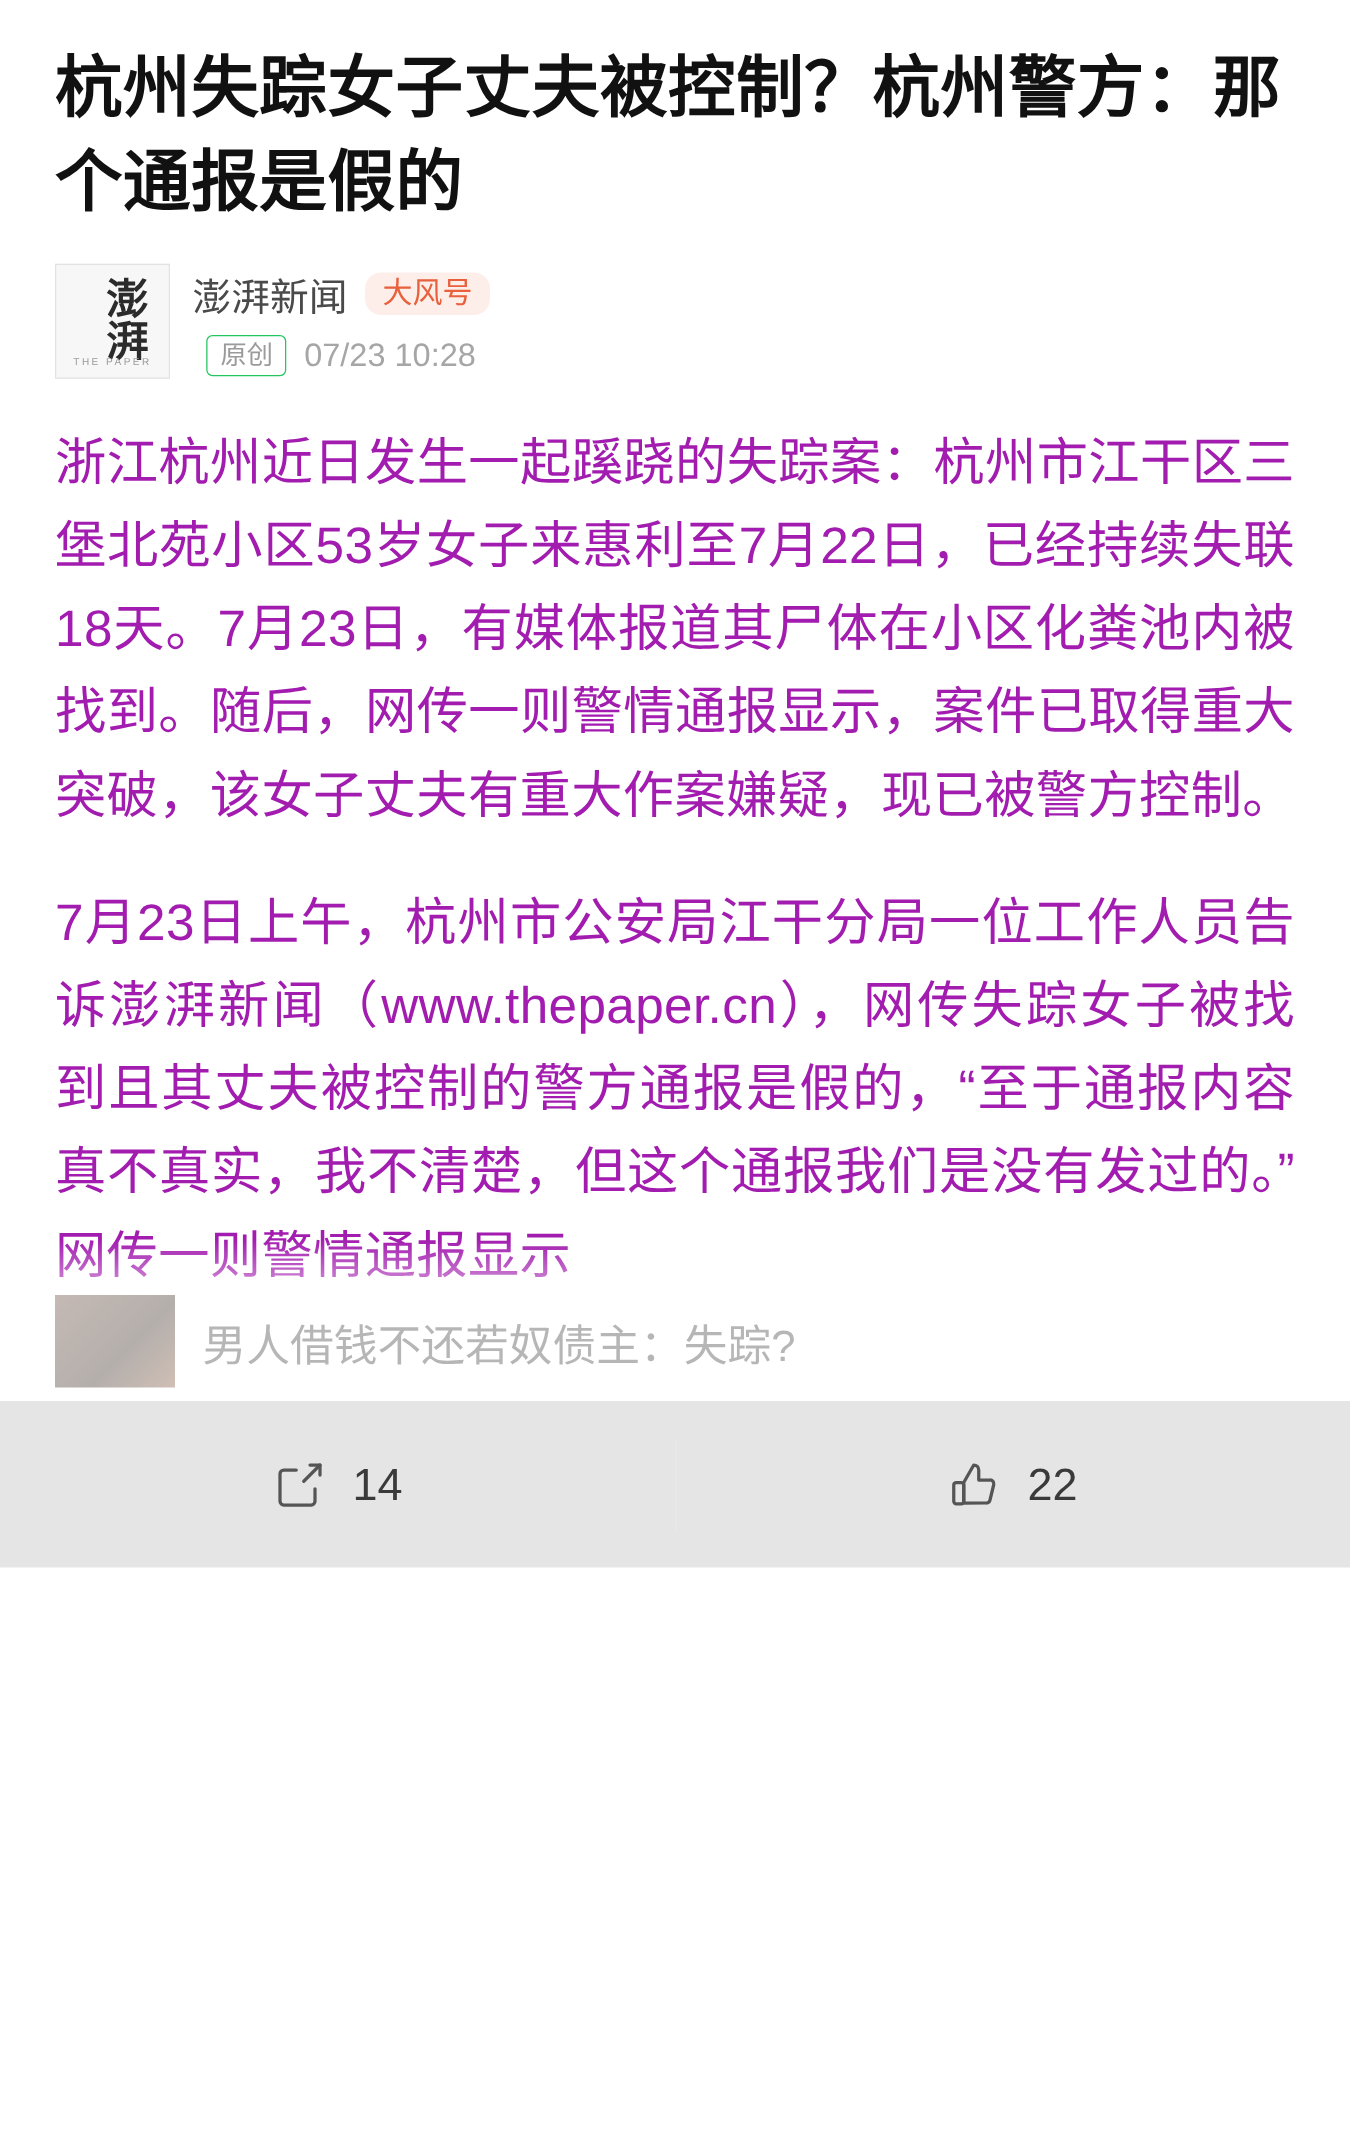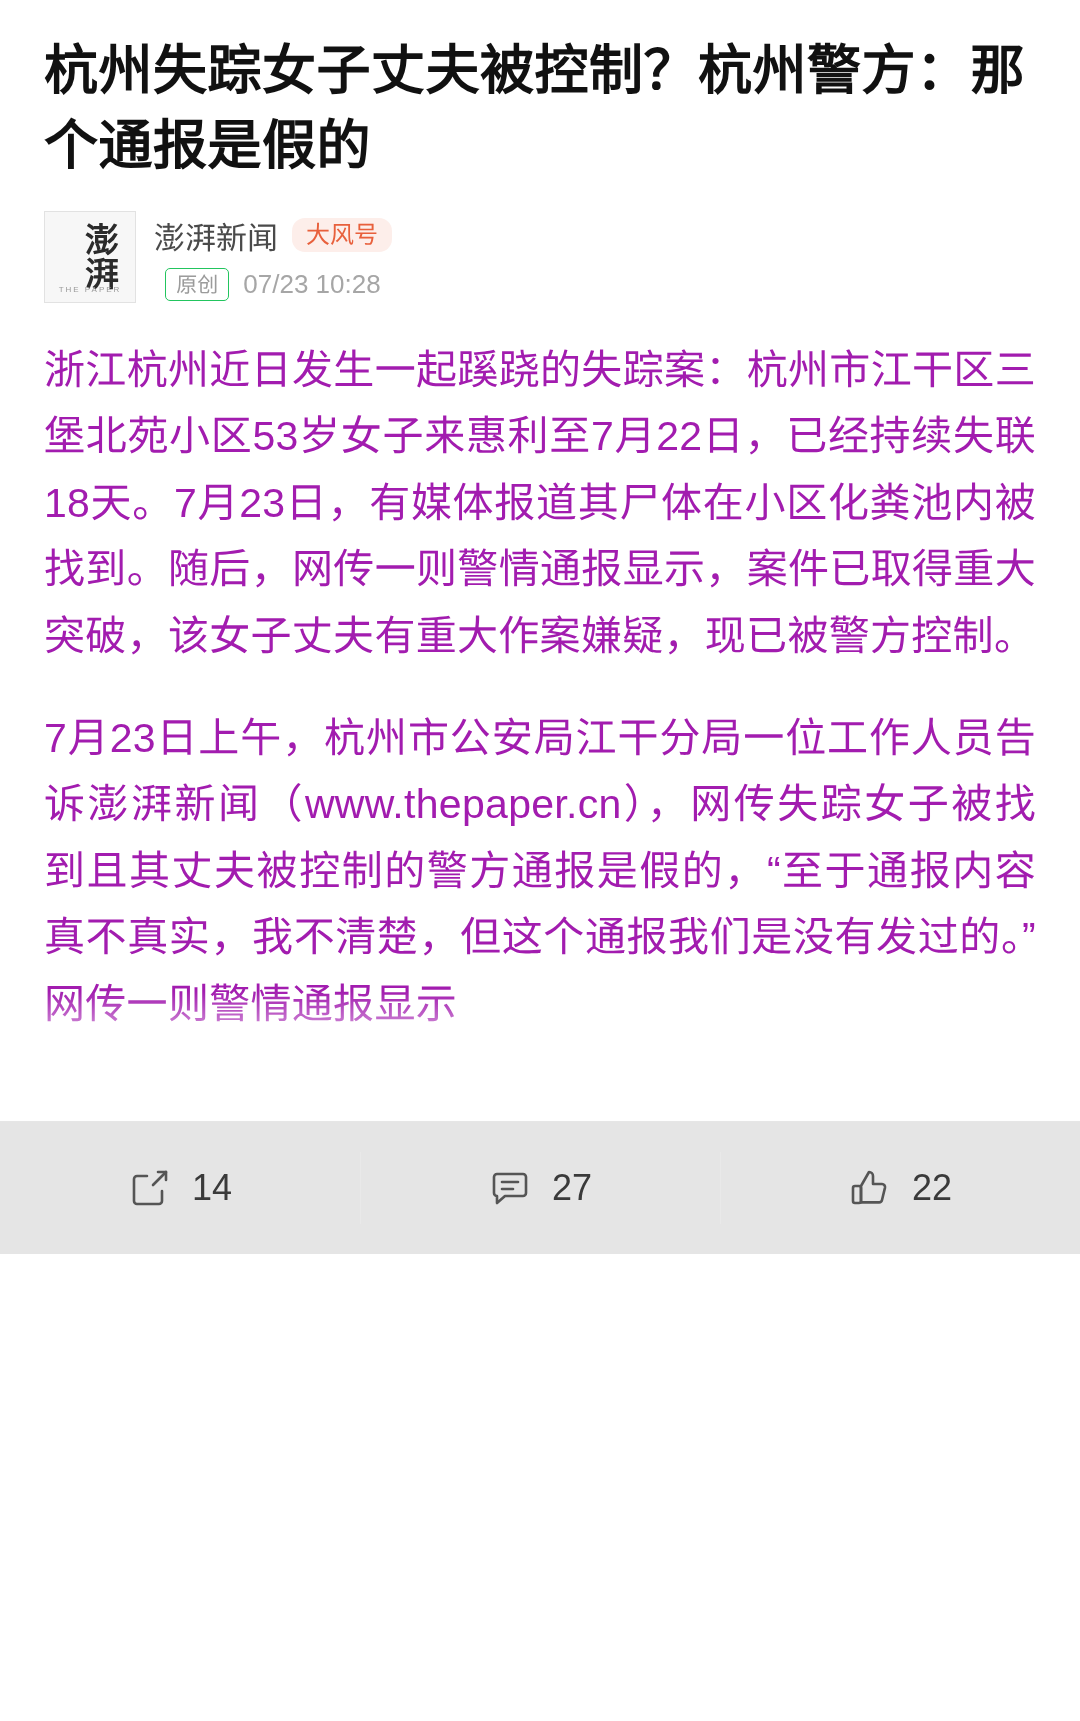--- a/index.html
+++ b/index.html
@@ -238,46 +238,40 @@
       </div>
     </div>
 
     <div class="body-text">
       <p>浙江杭州近日发生一起蹊跷的失踪案：杭州市江干区三堡北苑小区53岁女子来惠利至7月22日，已经持续失联18天。7月23日，有媒体报道其尸体在小区化粪池内被找到。随后，网传一则警情通报显示，案件已取得重大突破，该女子丈夫有重大作案嫌疑，现已被警方控制。</p>
       <p>7月23日上午，杭州市公安局江干分局一位工作人员告诉澎湃新闻（www.thepaper.cn），网传失踪女子被找到且其丈夫被控制的警方通报是假的，“至于通报内容真不真实，我不清楚，但这个通报我们是没有发过的。”网传一则警情通报显示</p>
     </div>
 
     <div class="fade"></div>
 
+    <div class="teaser">
+      <div class="teaser-thumb"></div>
+      <div class="teaser-title">男人借钱不还若奴债主：失踪?</div>
+    </div>
 
   </div>
 
   <div class="footer">
 
     <div class="footer-item">
       <span class="footer-icon">
         <svg viewBox="0 0 44 44" fill="none" stroke="#555" stroke-width="2.6" stroke-linecap="round" stroke-linejoin="round">
           <path d="M30 6 H38 V14"></path>
           <path d="M38 6 L25 19"></path>
           <path d="M34 25 V35 a3 3 0 0 1 -3 3 H9 a3 3 0 0 1 -3 -3 V13 a3 3 0 0 1 3 -3 H19"></path>
         </svg>
       </span>
       <span class="footer-count">14</span>
     </div>
 
-    <div class="footer-item">
-      <span class="footer-icon">
-        <svg viewBox="0 0 44 44" fill="none" stroke="#555" stroke-width="2.6" stroke-linecap="round" stroke-linejoin="round">
-          <path d="M6 11 a3 3 0 0 1 3 -3 H35 a3 3 0 0 1 3 3 V27 a3 3 0 0 1 -3 3 H17 L9 37 V30 a3 3 0 0 1 -3 -3 Z"></path>
-          <path d="M14 16 H30"></path>
-          <path d="M14 23 H25"></path>
-        </svg>
-      </span>
-      <span class="footer-count">27</span>
-    </div>
 
     <div class="footer-item">
       <span class="footer-icon">
         <svg viewBox="0 0 44 44" fill="none" stroke="#555" stroke-width="2.6" stroke-linecap="round" stroke-linejoin="round">
           <path d="M13 20 L21 6 a4 4 0 0 1 4 4 V18 H34 a3 3 0 0 1 3 3.6 L34 34 a3 3 0 0 1 -3 2.4 H13 Z"></path>
           <rect x="5" y="20" width="8" height="17" rx="2"></rect>
         </svg>
       </span>
       <span class="footer-count">22</span>
     </div>

